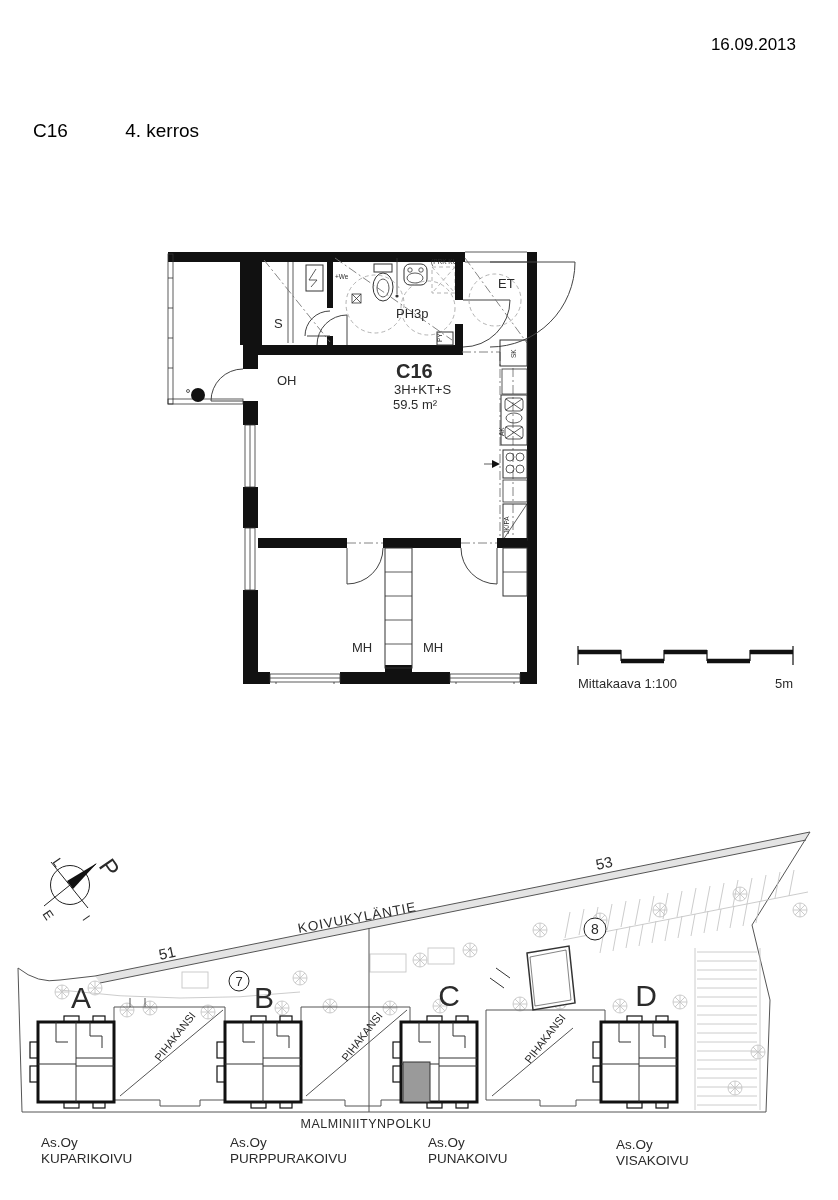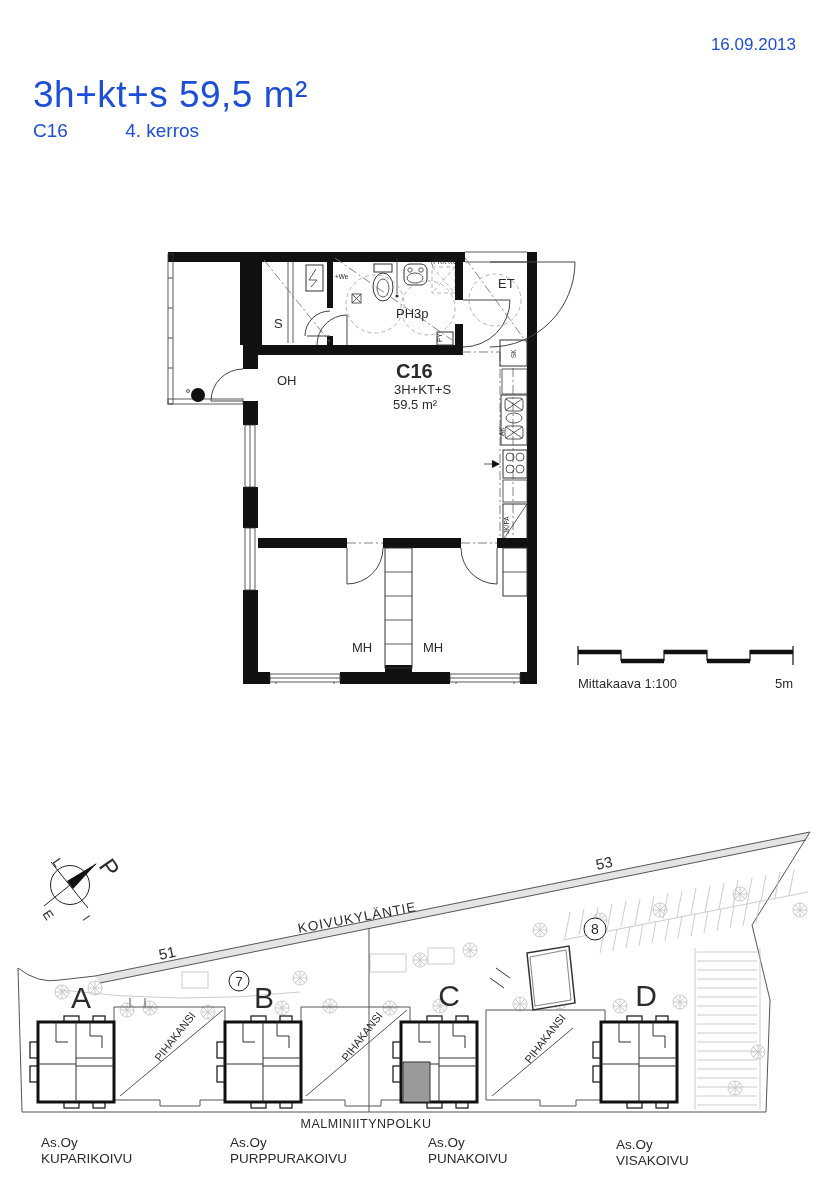--- a/index.html
+++ b/index.html
@@ -1,17 +1,17 @@
 <!DOCTYPE html>
 <html><head>
 <meta charset="utf-8">
 <style>
   html,body{margin:0;padding:0;background:#888;}
   .page{position:relative;width:838px;height:1200px;background:#fff;overflow:hidden;
-        font-family:"Liberation Sans", sans-serif;color:#1d4ed8;}
+        font-family:"Liberation Sans", sans-serif;color:#000000;}
   .date{position:absolute;top:35px;right:42px;font-size:17px;}
   .title{position:absolute;top:74px;left:33px;font-size:37px;letter-spacing:0.5px;}
   .sub{position:absolute;top:120px;left:33px;font-size:19px;}
   .sub .floor{margin-left:52px;}
   svg{position:absolute;left:0;}
   #fp{top:238px;}
   #sp{top:820px;}
   text{fill:#2b2b2b;}
   .lbl{font-size:13px;}
   .tiny{font-size:6.5px;}
@@ -32,21 +32,20 @@
   .bin{fill:none;stroke:#333;stroke-width:1;}
   .site-big{font-size:30px;}
   .rot{font-size:15px;}
 </style>
 </head>
 <body>
 
 <div class="page">
 
   <div class="date">16.09.2013</div>
-  <div class="title">3h+kt+s  59,5 m²</div>
   <div class="sub">
     <span>C16</span>
     <span class="floor">4. kerros</span>
   </div>
 
   <svg id="fp" width="838" height="475" viewBox="0 0 838 475">
 
     <g>
       <rect class="wl" x="168" y="14" width="369" height="10"></rect>
       <rect class="wl" x="527" y="14" width="10" height="432"></rect>

